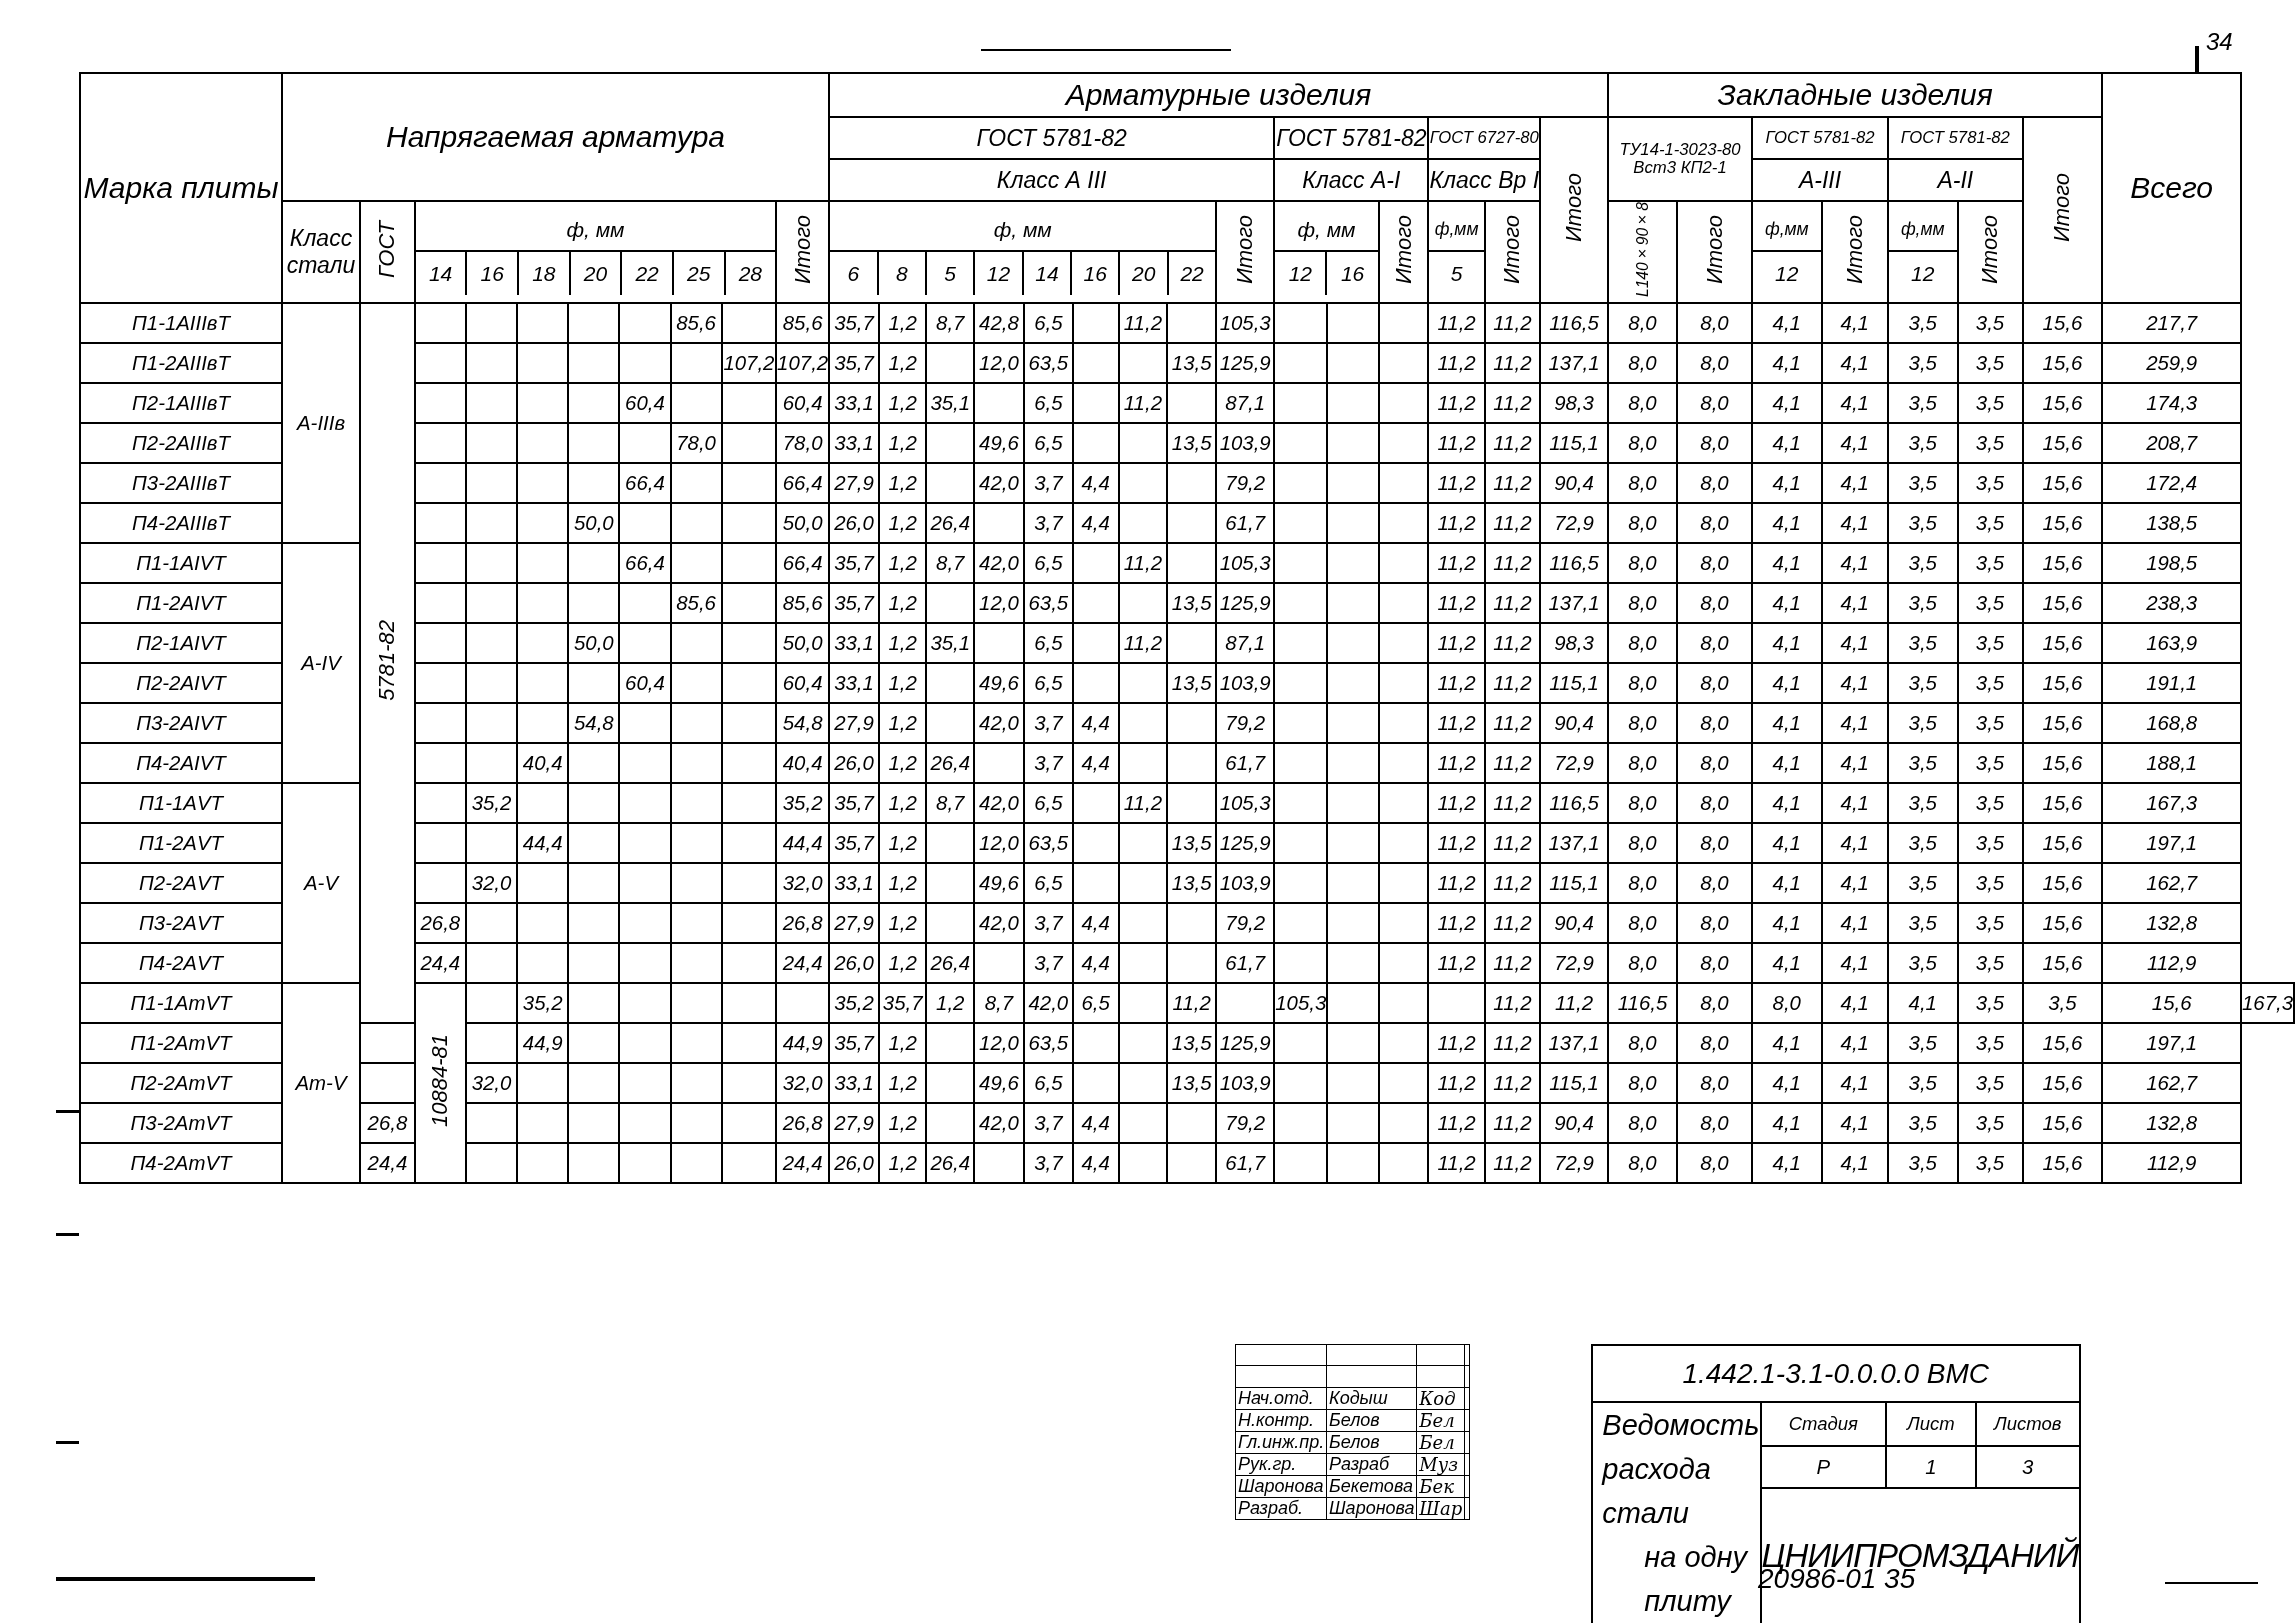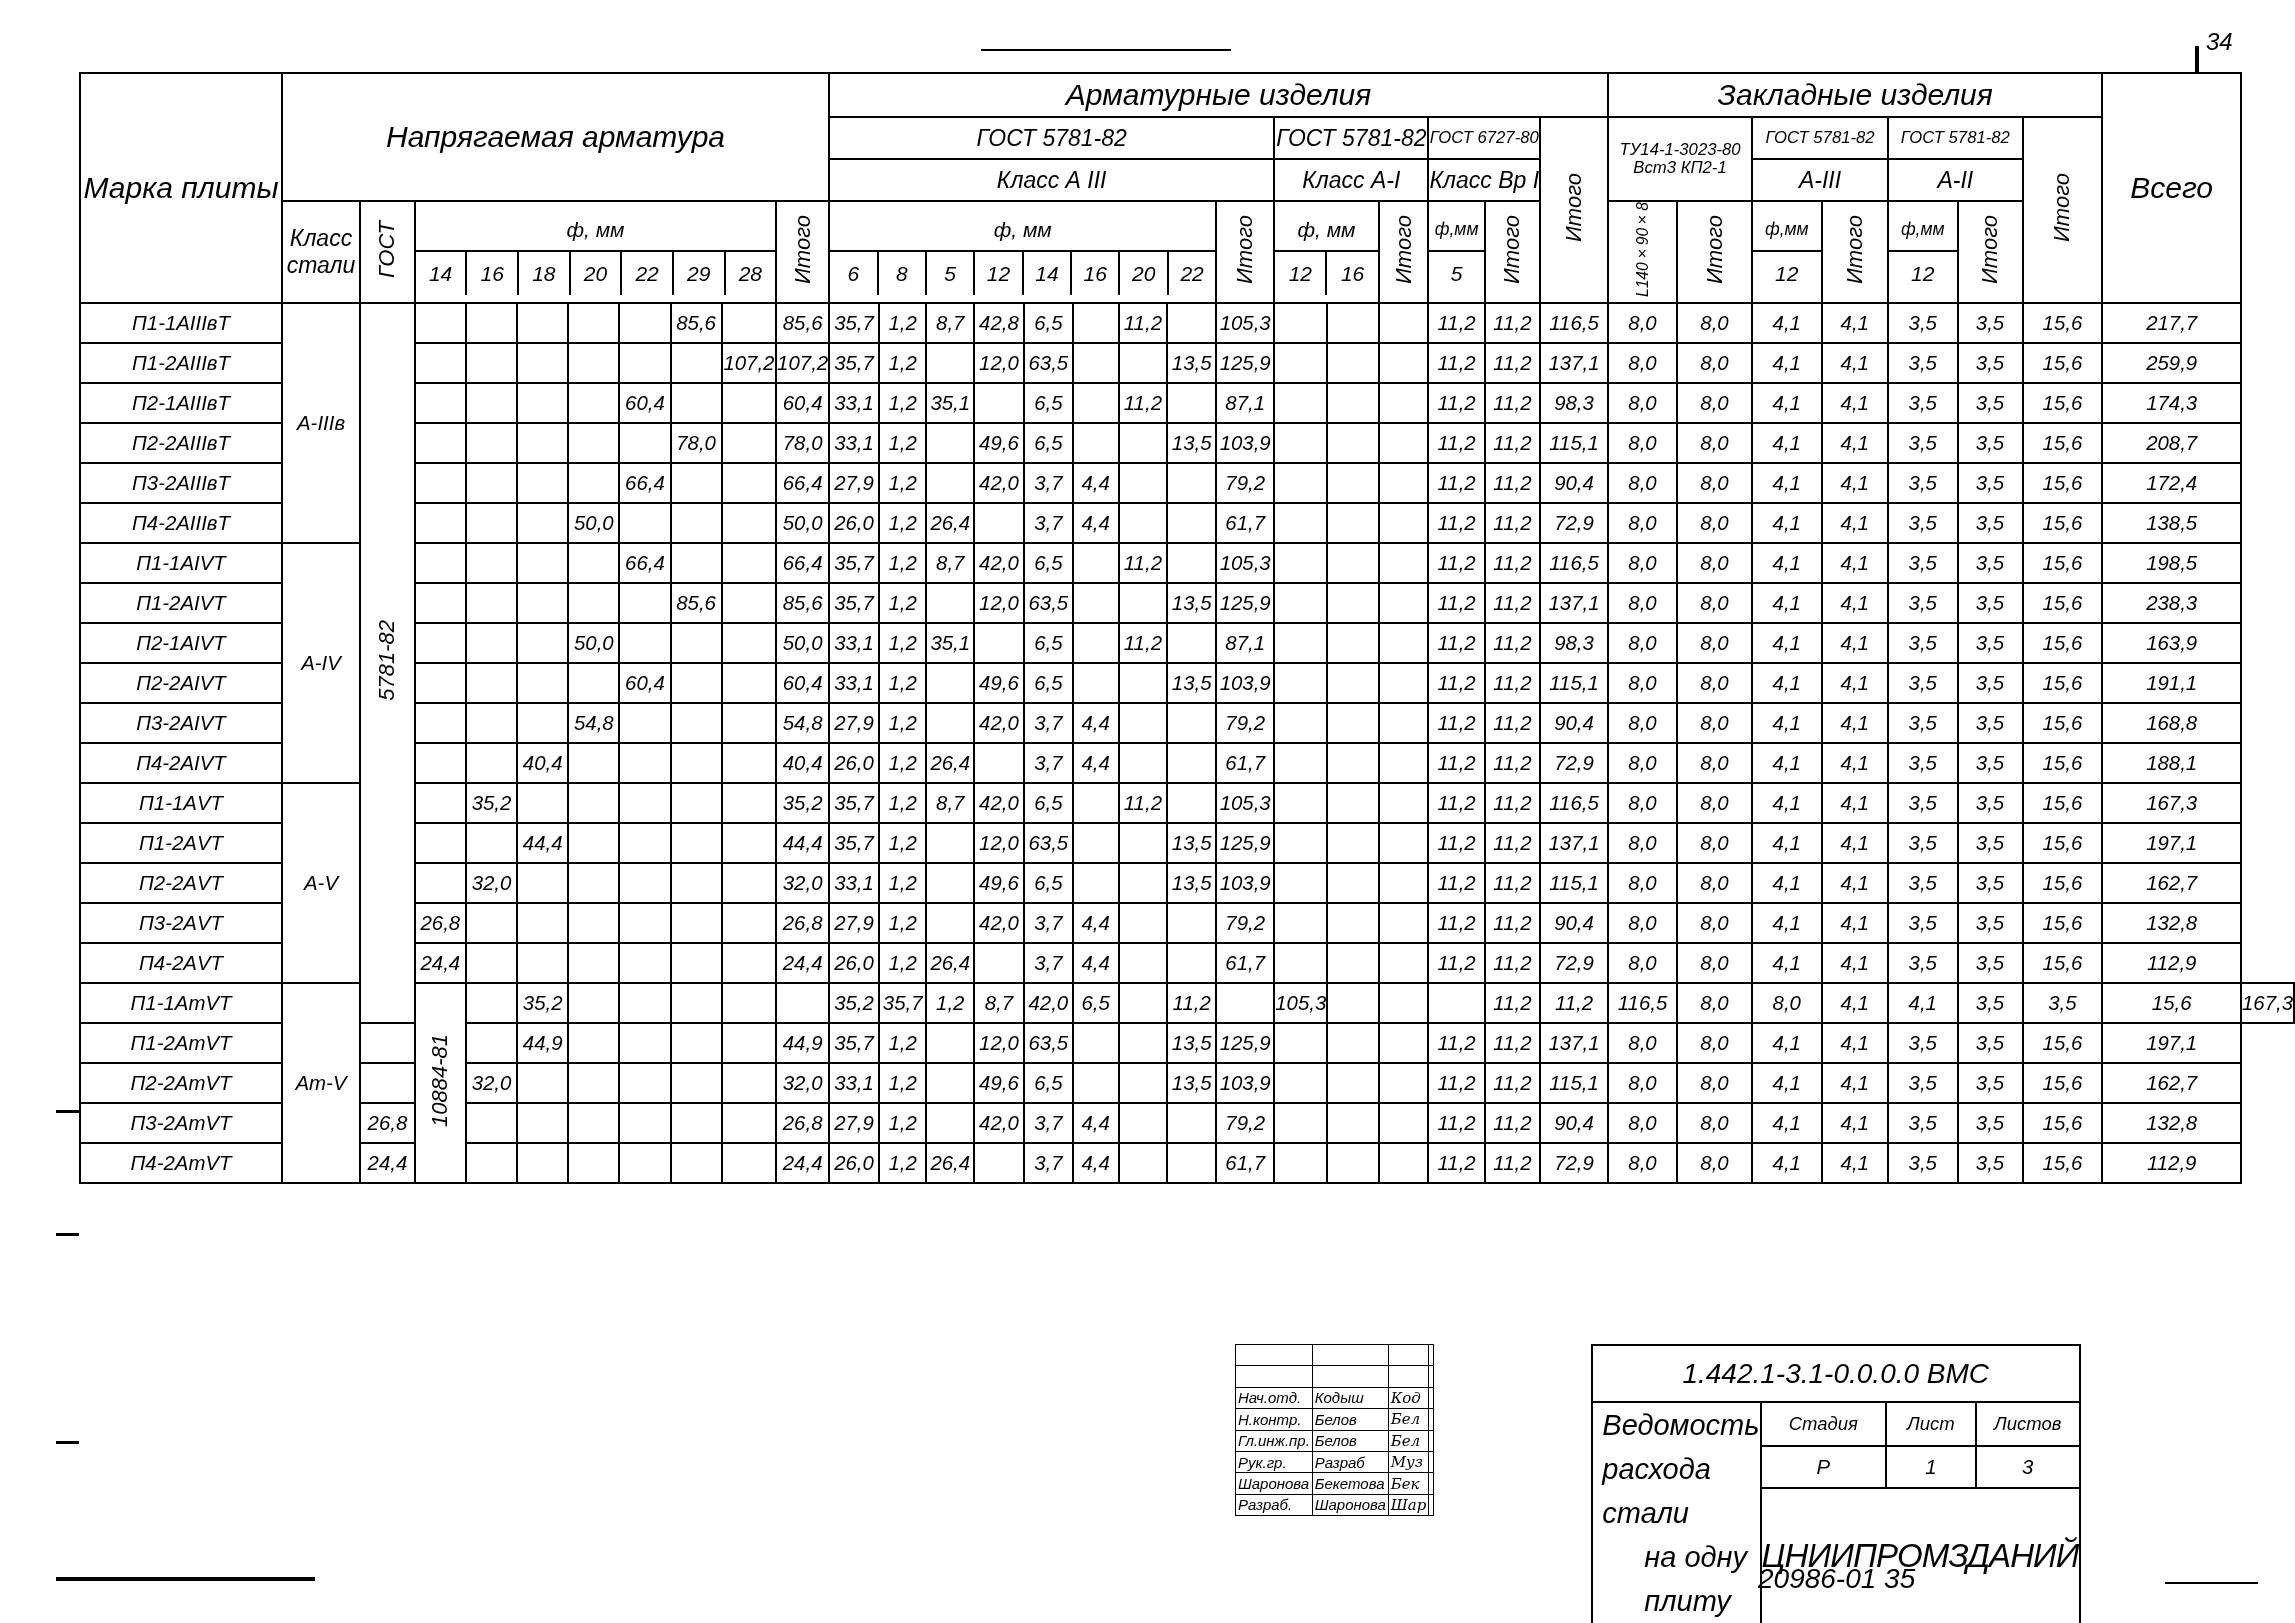--- a/index.html
+++ b/index.html
@@ -18,21 +18,21 @@
   .vert { writing-mode:vertical-rl; transform:rotate(180deg); display:inline-block; font-size:22px; }
   .vert-small { writing-mode:vertical-rl; transform:rotate(180deg); display:inline-block; font-size:15.7px; }
   table.main tbody td { height:38px; }
   td.mark { text-align:left; padding-left:6.5px; font-size:21px; }
   td.cls { font-size:21px; }
   td.gost { font-size:21px; }
   .side-tick { position:absolute; left:56px; width:23px; height:2.8px; background:#000; }
   
   .tb { position:absolute; left:1235px; top:1344px; }
   table.stamp { border-collapse:collapse; table-layout:fixed; position:absolute; left:0; top:0; }
-  table.stamp td { border:1.9px solid #000; height:20.4px; padding:0 1.9px; font-style:italic; font-size:15px; white-space:nowrap; overflow:hidden; }
+  table.stamp td { border:1.9px solid #000; height:20.4px; padding:0 1.9px; font-style:italic; font-size:18px; white-space:nowrap; overflow:hidden; }
   table.info { border-collapse:collapse; table-layout:fixed; position:absolute; left:356px; top:0; }
   table.info td { border:2.3px solid #000; text-align:center; font-style:italic; padding:0; }
   .doc-code { font-size:28px; }
   .doc-title { font-size:29px; line-height:44px; }
   .org { font-size:33px; font-style:normal; letter-spacing:-0.9px; }
   .sub-head { font-size:18.5px; }
   .sub-val { font-size:20.4px; }
   .footer-code { position:absolute; left:1758px; top:1563px; font-size:28px; font-style:italic; }
   .footer-line1 { position:absolute; left:56px; top:1577px; width:259px; height:3.7px; background:#000; }
   .footer-line2 { position:absolute; left:2165px; top:1582px; width:93px; height:2.3px; background:#000; }
@@ -114,21 +114,21 @@
       <th class="mid" style="white-space:normal">Класс стали</th>
       <th><span class="vert">ГОСТ</span></th>
       <th colspan="7" style="padding:0">
         <div style="height:41px;line-height:41px;border-bottom:2.3px solid #000">ф, мм</div>
         <div style="display:flex;height:43px">
           <span style="flex:1;line-height:43px;border-right:2.3px solid #000">14</span>
           <span style="flex:1;line-height:43px;border-right:2.3px solid #000">16</span>
           <span style="flex:1;line-height:43px;border-right:2.3px solid #000">18</span>
           <span style="flex:1;line-height:43px;border-right:2.3px solid #000">20</span>
           <span style="flex:1;line-height:43px;border-right:2.3px solid #000">22</span>
-          <span style="flex:1;line-height:43px;border-right:2.3px solid #000">29</span>
+          <span style="flex:1;line-height:43px;border-right:2.3px solid #000">25</span>
           <span style="flex:1;line-height:43px">28</span>
         </div>
       </th>
       <th><span class="vert">Итого</span></th>
       <th colspan="8" style="padding:0">
         <div style="height:41px;line-height:41px;border-bottom:2.3px solid #000">ф, мм</div>
         <div style="display:flex;height:43px">
           <span style="flex:1;line-height:43px;border-right:2.3px solid #000">6</span>
           <span style="flex:1;line-height:43px;border-right:2.3px solid #000">8</span>
           <span style="flex:1;line-height:43px;border-right:2.3px solid #000">5</span>

